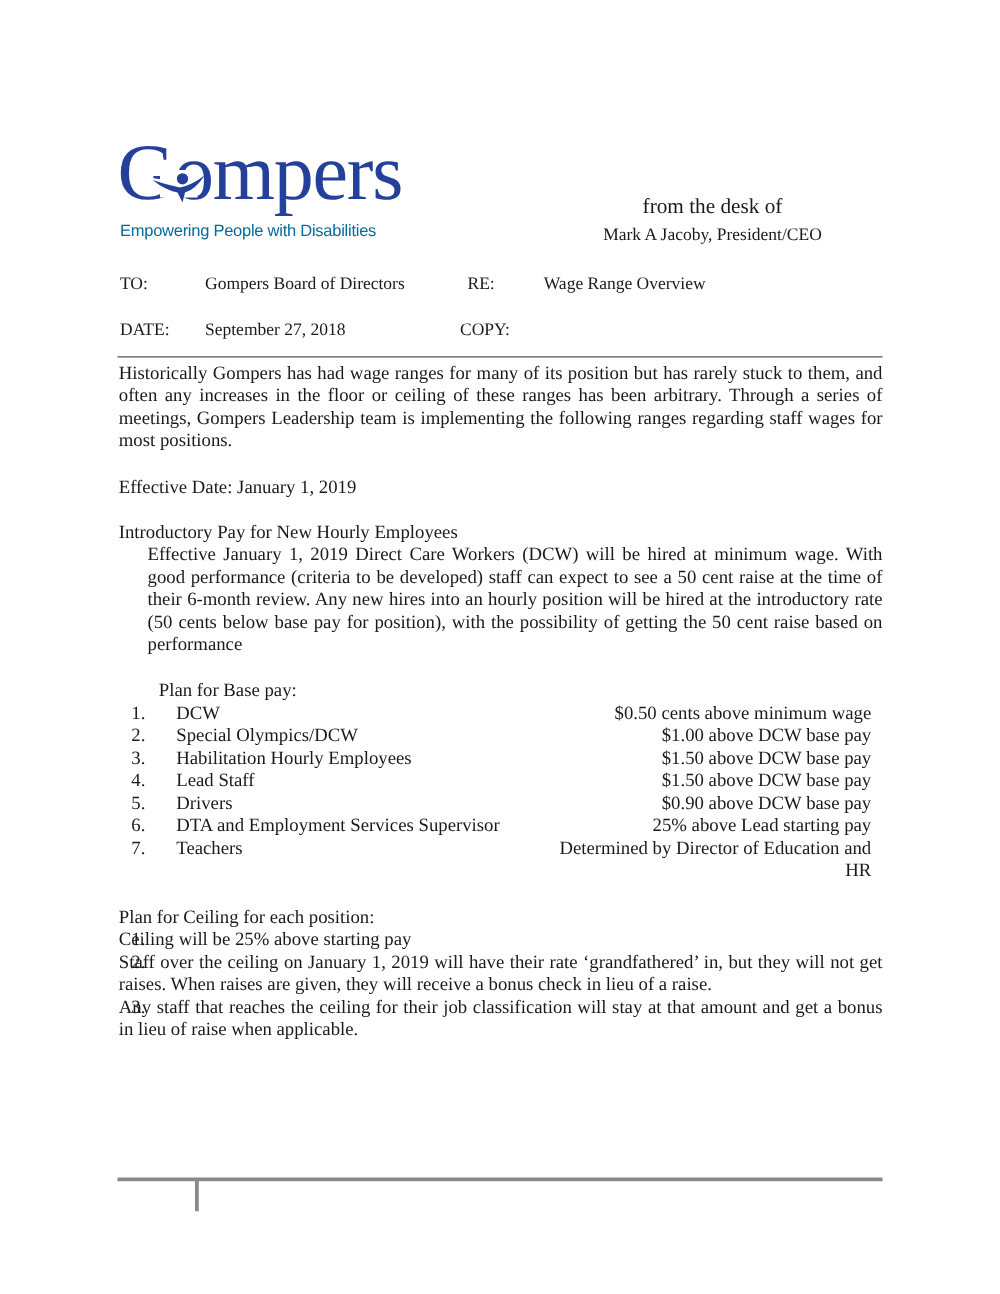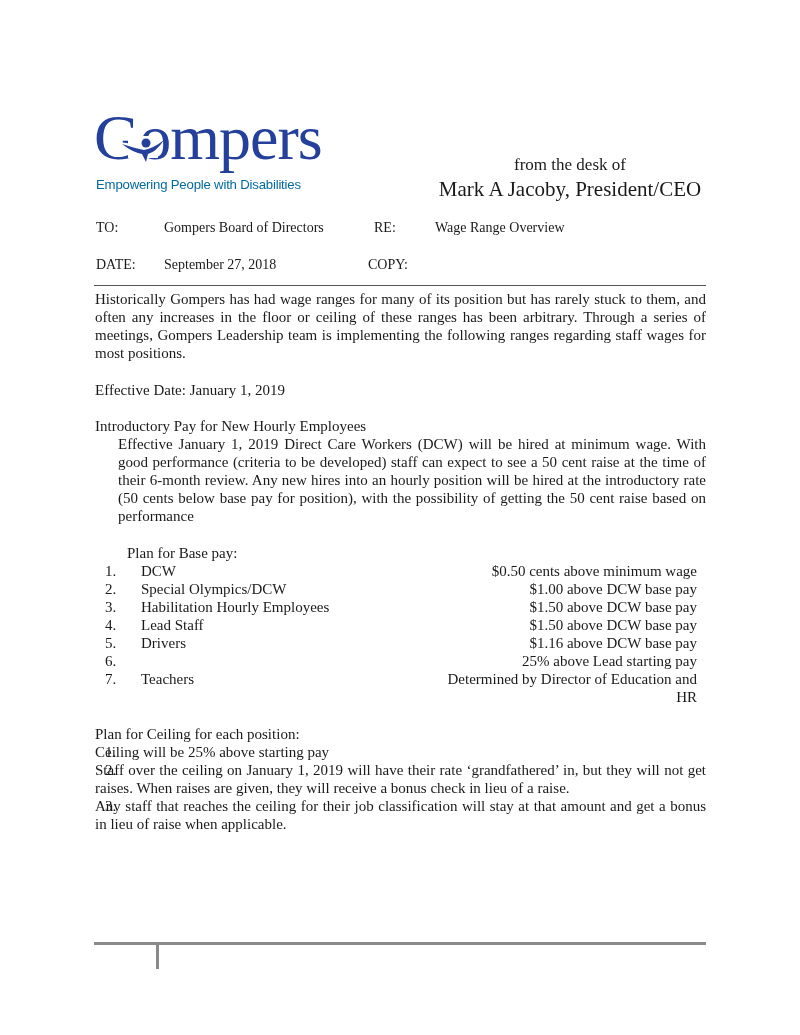--- a/index.html
+++ b/index.html
@@ -18,21 +18,21 @@
   }
   .logo-tag {
     position: absolute; left: 2px; top: 65px;
     font-family: "Liberation Sans", sans-serif;
     font-size: 13.2px; color: #0369a1; white-space: nowrap; letter-spacing: -0.2px;
   }
   .logo-figure { position: absolute; left: 22px; top: 22px; }
   
   .desk { left: 420px; top: 154px; width: 300px; text-align: center; }
   .desk-line1 { font-size: 17px; line-height: 22px; }
-  .desk-line2 { font-size: 21px; line-height: 26px; }
+  .desk-line2 { font-size: 14px; line-height: 26px; }
   
   .memo-row { font-size: 14px; line-height: 18px; }
   .lbl-to { left: 96px; top: 219px; }
   .val-to { left: 164px; top: 219px; }
   .lbl-re { left: 374px; top: 219px; }
   .val-re { left: 435px; top: 219px; }
   .lbl-date { left: 96px; top: 256px; }
   .val-date { left: 164px; top: 256px; }
   .lbl-copy { left: 368px; top: 256px; }
   .hr-top { left: 94px; top: 285px; width: 612px; height: 1px; background: #555; }
@@ -108,24 +108,25 @@
     <span class="base-val">$1.50 above DCW base pay</span>
   </div>
   <div class="base-row">
     <span class="base-num">4.</span>
     <span class="base-name">Lead Staff</span>
     <span class="base-val">$1.50 above DCW base pay</span>
   </div>
   <div class="base-row">
     <span class="base-num">5.</span>
     <span class="base-name">Drivers</span>
-    <span class="base-val">$1.16 above DCW base pay</span>
+    <span class="base-val">$0.90 above DCW base pay</span>
   </div>
   <div class="base-row">
     <span class="base-num">6.</span>
+    <span class="base-name">DTA and Employment Services Supervisor</span>
     <span class="base-val">25% above Lead starting pay</span>
   </div>
   <div class="base-row" style="height:36px;">
     <span class="base-num">7.</span>
     <span class="base-name">Teachers</span>
     <span class="base-val">Determined by Director of Education and HR</span>
   </div>
 </div>
 
 <div class="abs body-text ceil-head">Plan for Ceiling for each position:</div>

